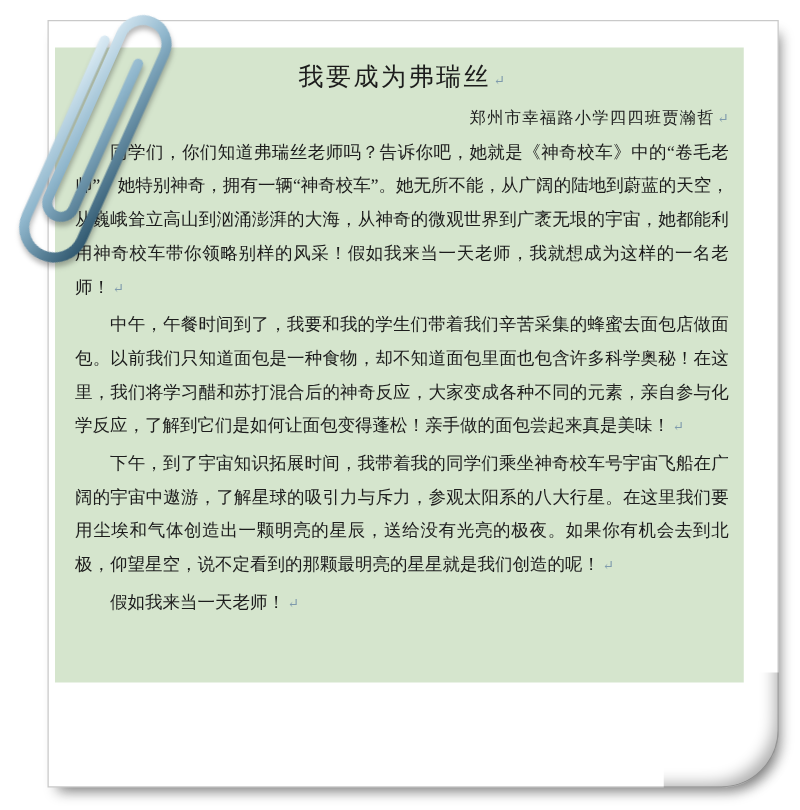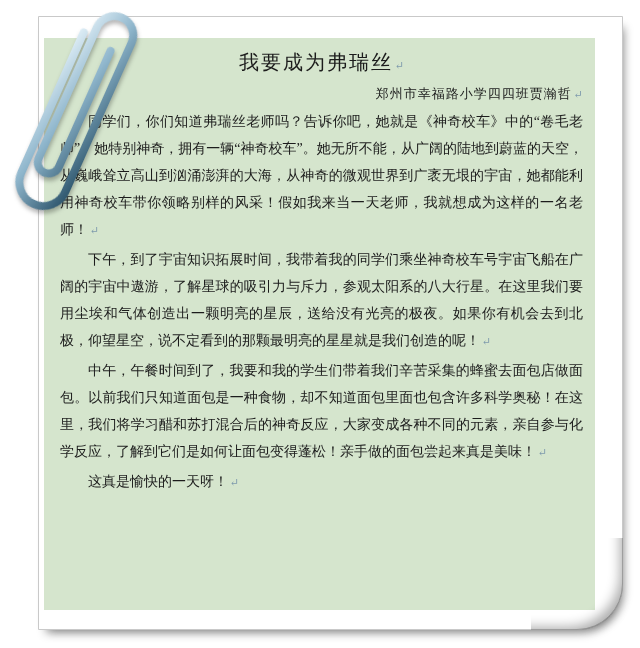--- a/index.html
+++ b/index.html
@@ -29,21 +29,21 @@
     width: 92px; height: 92px;
     border-bottom-right-radius: 46px;
     box-shadow: inset -10px -10px 12px -7px rgba(0,0,0,0.32);
     pointer-events: none;
   }
 
   
   .essay {
     position: absolute;
     left: 5px; top: 21px;
-    width: 551px; height: 572px;
+    width: 551px; height: 508px;
     box-sizing: border-box;
     background: var(--essay-bg, #d5e5cd);
     overflow: hidden;
     padding: 9px 12px 0 16px;
     color: var(--body-text, #1c1c1c);
   }
   .essay h1 {
     margin: 0;
     font-size: 20px;
     line-height: 30px;
@@ -85,23 +85,23 @@
 </style>
 </head>
 <body>
 
 <div class="page">
   <div class="essay">
     <h1><span>我要成为弗瑞丝</span><span class="pmark">↵</span></h1>
     <div class="byline"><span>郑州市幸福路小学四四班贾瀚哲</span><span class="pmark">↵</span></div>
     <div>
         <p class="para"><span>同学们，你们知道弗瑞丝老师吗？告诉你吧，她就是《神奇校车》中的“卷毛老师”。她特别神奇，拥有一辆“神奇校车”。她无所不能，从广阔的陆地到蔚蓝的天空，从巍峨耸立高山到汹涌澎湃的大海，从神奇的微观世界到广袤无垠的宇宙，她都能利用神奇校车带你领略别样的风采！假如我来当一天老师，我就想成为这样的一名老师！</span><span class="pmark">↵</span></p>
+        <p class="para"><span>中午，午餐时间到了，我要和我的学生们带着我们辛苦采集的蜂蜜去面包店做面包。以前我们只知道面包是一种食物，却不知道面包里面也包含许多科学奥秘！在这里，我们将学习醋和苏打混合后的神奇反应，大家变成各种不同的元素，亲自参与化学反应，了解到它们是如何让面包变得蓬松！亲手做的面包尝起来真是美味！</span><span class="pmark">↵</span></p>
         <p class="para"><span>下午，到了宇宙知识拓展时间，我带着我的同学们乘坐神奇校车号宇宙飞船在广阔的宇宙中遨游，了解星球的吸引力与斥力，参观太阳系的八大行星。在这里我们要用尘埃和气体创造出一颗明亮的星辰，送给没有光亮的极夜。如果你有机会去到北极，仰望星空，说不定看到的那颗最明亮的星星就是我们创造的呢！</span><span class="pmark">↵</span></p>
-        <p class="para"><span>中午，午餐时间到了，我要和我的学生们带着我们辛苦采集的蜂蜜去面包店做面包。以前我们只知道面包是一种食物，却不知道面包里面也包含许多科学奥秘！在这里，我们将学习醋和苏打混合后的神奇反应，大家变成各种不同的元素，亲自参与化学反应，了解到它们是如何让面包变得蓬松！亲手做的面包尝起来真是美味！</span><span class="pmark">↵</span></p>
-        <p class="para"><span>这真是愉快的一天呀！</span><span class="pmark">↵</span></p>
+        <p class="para"><span>假如我来当一天老师！</span><span class="pmark">↵</span></p>
         <p class="para"></p>
       </div>
   </div>
   <div class="curl-shade"></div>
 </div>
 
 <svg class="paperclip" viewBox="0 0 120 260" xmlns="http://www.w3.org/2000/svg">
   <defs>
     <linearGradient id="steel" x1="0" y1="0" x2="1" y2="1">
       <stop offset="0" style="stop-color: var(--paperclip-light, #e2f0f8)"></stop>

